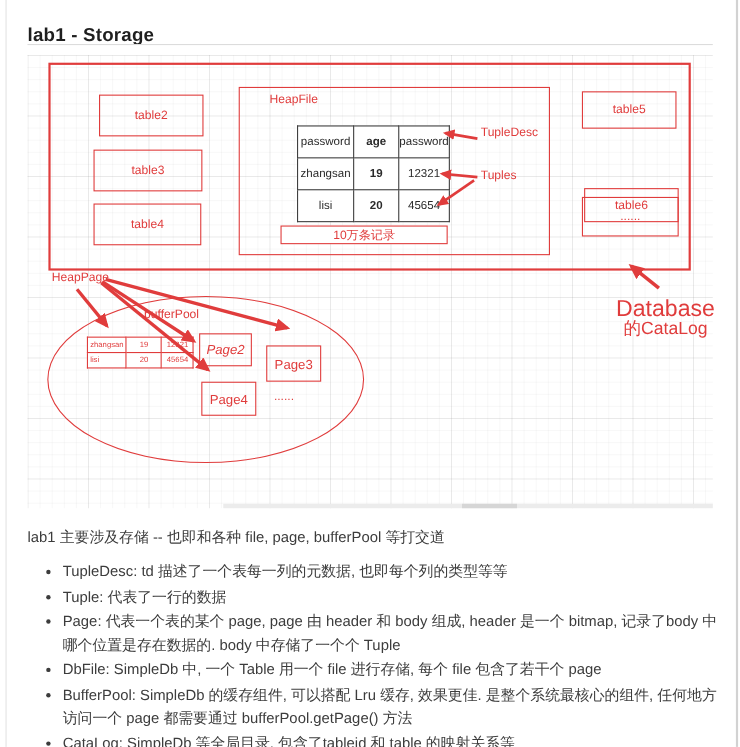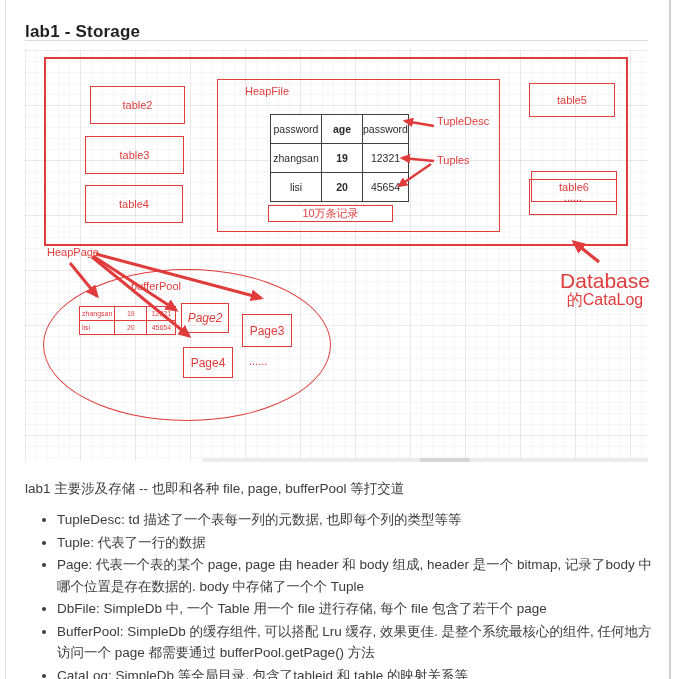--- a/index.html
+++ b/index.html
@@ -31,21 +31,21 @@
   .big-box{position:absolute;left:19px;top:7px;width:584px;height:189px;border:2px solid #e03c3c;box-sizing:border-box;}
   .heapfile-box{position:absolute;left:192px;top:29px;width:283px;height:153px;border:1.5px solid #e03c3c;box-sizing:border-box;}
   .redlabel{position:absolute;color:#e03c3c;font-size:11px;white-space:nowrap;}
 
   table.heap{position:absolute;left:245px;top:64px;border-collapse:collapse;background:#fff;}
   table.heap td{border:1px solid #3f3f3f;text-align:center;color:#2b2b2b;font-size:10.5px;padding:0;}
   table.heap td.c1{width:50px;height:28px;}
   table.heap td.c2{width:40px;font-weight:bold;}
   table.heap td.c3{width:44px;}
 
-  .footer-box{position:absolute;left:243px;top:155px;width:125px;height:17px;border:1.5px solid #e03c3c;
+  .footer-box{position:absolute;left:230px;top:155px;width:152px;height:17px;border:1.5px solid #e03c3c;
               box-sizing:border-box;display:flex;align-items:center;justify-content:center;
               color:#e03c3c;font-size:11px;background:#fff;}
 
   table.mini{position:absolute;left:54px;top:256px;border-collapse:collapse;background:#fff;}
   table.mini td{border:1px solid #e03c3c;color:#e03c3c;font-size:7px;padding:0 2px;height:14px;box-sizing:border-box;}
   table.mini td.m1{width:26px;text-align:left;}
   table.mini td.m2{width:32px;text-align:center;}
   table.mini td.m3{width:29px;text-align:center;}
 
   .ellipse{position:absolute;left:18px;top:219px;width:288px;height:152px;

